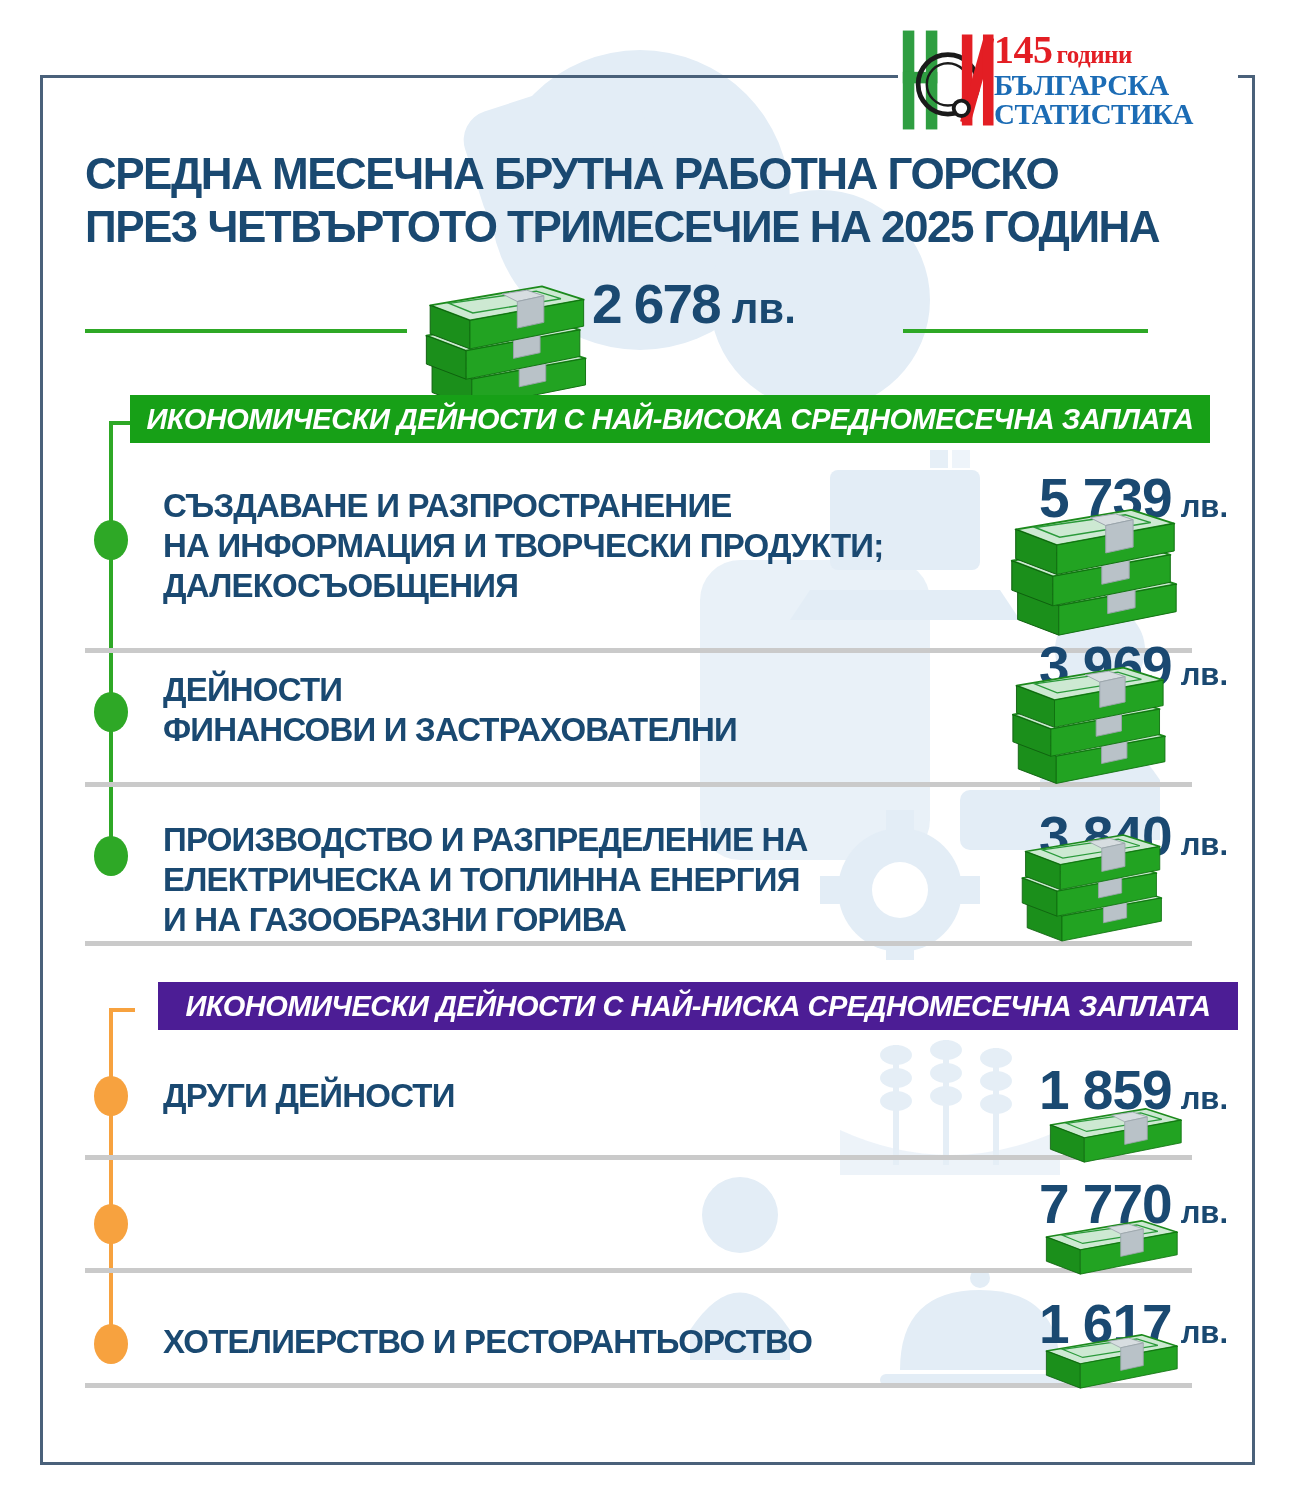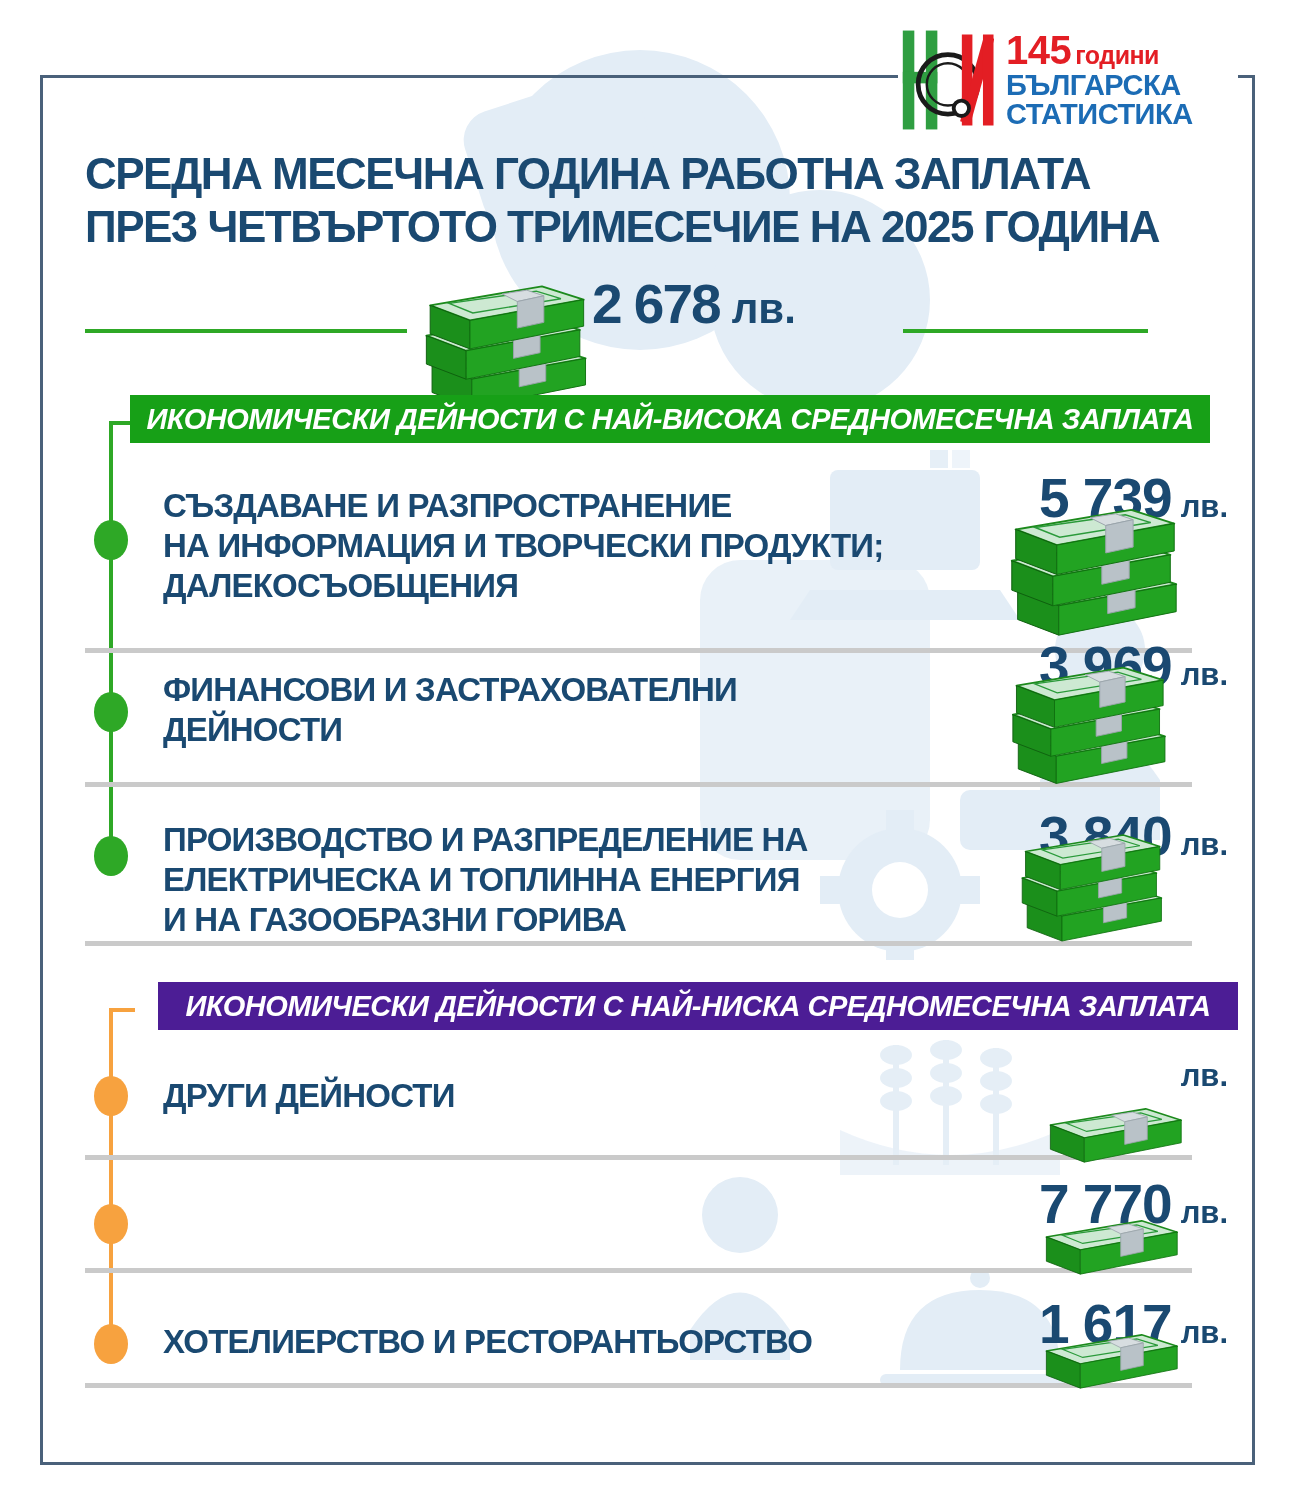--- a/index.html
+++ b/index.html
@@ -6,21 +6,21 @@
   .poster{
     position:relative;width:1300px;height:1500px;background:#ffffff;
     font-family:"Liberation Sans",sans-serif;overflow:hidden;
   }
   .abs{position:absolute;}
   
   .wm{position:absolute;left:0;top:0;z-index:0;pointer-events:none;}
   
   .frame{left:40px;top:75px;width:1215px;height:1390px;border:3px solid #4A617A;box-sizing:border-box;z-index:1;}
   
-  .logo-box{left:898px;top:20px;width:340px;height:120px;background:#ffffff;display:flex;gap:12px;align-items:center;z-index:5;}
+  .logo-box{left:898px;top:20px;width:340px;height:120px;background:#ffffff;display:flex;align-items:center;z-index:5;font-family:Liberation Serif, serif;}
   .logo-text{display:flex;flex-direction:column;line-height:1.02;letter-spacing:-0.5px;}
   .logo-years{display:flex;align-items:baseline;gap:4px;color:#E31E24;font-weight:bold;}
   .logo-years .num{font-size:40px;}
   .logo-years .word{font-size:25px;}
   .logo-org{color:#1C6CB5;font-weight:bold;font-size:29px;}
   
   .title{left:85px;top:148px;width:1130px;font-size:44px;line-height:1.2;font-weight:bold;
          color:#1A4971;letter-spacing:-1.5px;z-index:2;}
   
   .hero-stack{left:415px;top:278px;z-index:2;}
@@ -143,21 +143,21 @@
       <div class="logo-years">
         <span class="num">145</span>
         <span class="word">години</span>
       </div>
       <div class="logo-org">БЪЛГАРСКА</div>
       <div class="logo-org">СТАТИСТИКА</div>
     </div>
   </div>
 
   <div class="abs title">
-    <div>СРЕДНА МЕСЕЧНА ГОДИНА РАБОТНА ЗАПЛАТА</div>
+    <div>СРЕДНА МЕСЕЧНА БРУТНА РАБОТНА ГОРСКО</div>
     <div>ПРЕЗ ЧЕТВЪРТОТО ТРИМЕСЕЧИЕ НА 2025 ГОДИНА</div>
   </div>
 
   <div class="abs hero-line l"></div>
   <div class="abs hero-line r"></div>
   <svg class="abs hero-stack" width="180" height="138" viewBox="0 0 190 140">
     <use href="#money-bundle" transform="translate(8,62)"></use>
     <use href="#money-bundle" transform="translate(2,32)"></use>
     <use href="#money-bundle" transform="translate(6,0)"></use>
   </svg>
@@ -182,22 +182,22 @@
   </div>
   <svg class="abs stack" style="left:1000px;top:504px" width="186" height="137" viewBox="0 0 190 140">
     <use href="#money-bundle" transform="translate(8,62)"></use>
     <use href="#money-bundle" transform="translate(2,32)"></use>
     <use href="#money-bundle" transform="translate(6,0)"></use>
   </svg>
   <div class="abs divider" style="top:648px"></div>
 
   <div class="abs bullet green" style="top:692px"></div>
   <div class="abs item-label" style="top:670px">
+    <div>ДЕЙНОСТИ</div>
     <div>ФИНАНСОВИ И ЗАСТРАХОВАТЕЛНИ</div>
-    <div>ДЕЙНОСТИ</div>
   </div>
   <div class="abs item-value" style="top:634px">
     <span class="num">3 969</span>
     <span class="unit">лв.</span>
   </div>
   <svg class="abs stack" style="left:1002px;top:662px" width="172" height="127" viewBox="0 0 190 140">
     <use href="#money-bundle" transform="translate(8,62)"></use>
     <use href="#money-bundle" transform="translate(2,32)"></use>
     <use href="#money-bundle" transform="translate(6,0)"></use>
   </svg>
@@ -222,20 +222,21 @@
 
   <div class="abs stub orange"></div>
   <div class="abs vline orange"></div>
   <div class="abs banner low">ИКОНОМИЧЕСКИ ДЕЙНОСТИ С НАЙ-НИСКА СРЕДНОМЕСЕЧНА ЗАПЛАТА</div>
 
   <div class="abs bullet orange" style="top:1076px"></div>
   <div class="abs item-label" style="top:1076px">
     <div>ДРУГИ ДЕЙНОСТИ</div>
   </div>
   <div class="abs item-value" style="top:1058px">
+    <span class="num">1 859</span>
     <span class="unit">лв.</span>
   </div>
   <svg class="abs stack" style="left:1032px;top:1104px" width="166" height="63" viewBox="0 0 180 78">
     <use href="#money-bundle"></use>
   </svg>
   <div class="abs divider" style="top:1155px"></div>
 
   <div class="abs bullet orange" style="top:1204px"></div>
   <div class="abs item-value" style="top:1172px">
     <span class="num">7 770</span>

